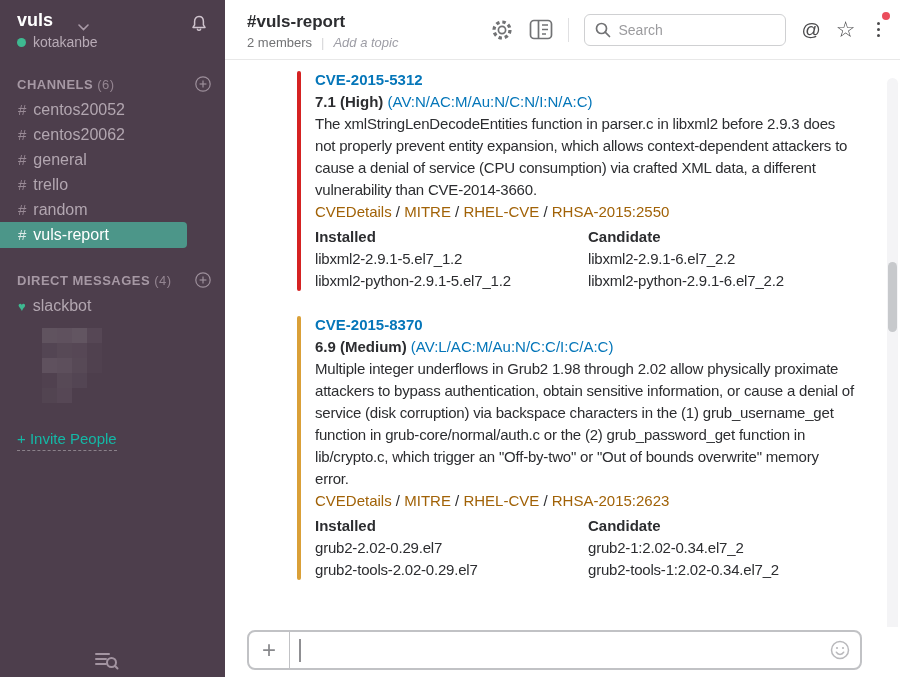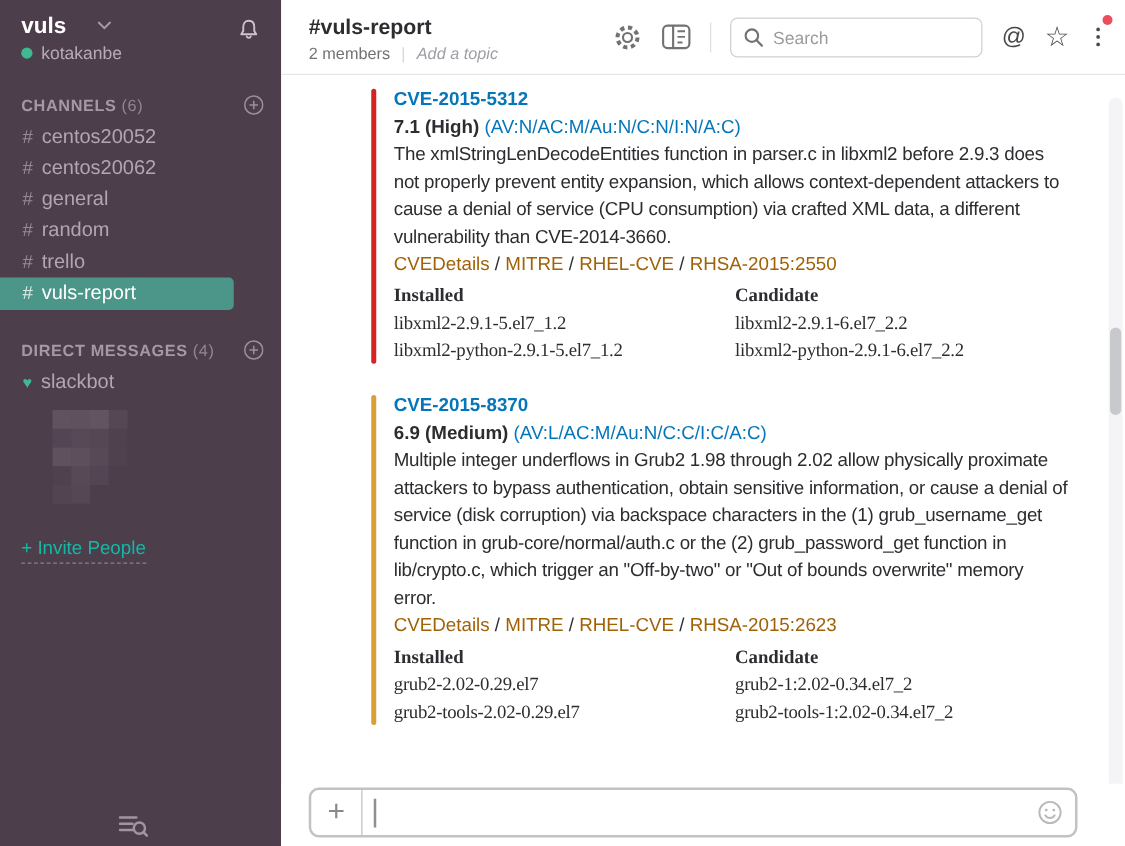--- a/index.html
+++ b/index.html
@@ -3,21 +3,21 @@
 <meta charset="utf-8">
 <style>
   * { margin:0; padding:0; box-sizing:border-box; }
   html,body { width:900px; height:677px; overflow:hidden; }
   body { font-family:"Liberation Sans", sans-serif; background:#fff; }
   .app { position:relative; width:900px; height:677px; display:flex; }
 
   
   .sidebar { position:relative; width:225px; height:677px; background:#4d3e4c; flex:0 0 225px; color:#b2a6b0; }
   .ws-row { display:flex; justify-content:space-between; align-items:flex-start; padding:10px 16px 0 17px; }
-  .ws-name { font-size:18px; font-weight:bold; color:#fff; display:flex; align-items:center; gap:25px; cursor:pointer; }
+  .ws-name { font-size:18px; font-weight:bold; color:#fff; display:flex; align-items:flex-end; gap:25px; cursor:pointer; }
   .presence { margin-top:3px; display:flex; align-items:center; gap:7px; font-size:14px; color:#b8abb6; }
   .presence-dot { width:9px; height:9px; border-radius:50%; background:#3eb991; display:inline-block; }
   .section-head { margin-top:26px; padding:0 14px 0 17px; display:flex; align-items:center; font-size:13px; font-weight:bold; letter-spacing:.5px; color:#a698a4; }
   .section-head .count { font-weight:normal; margin-left:4px; color:#948591; }
   .section-head .spacer { flex:1; }
   .dm-head { margin-top:24px; }
   ul.side-list { list-style:none; margin-top:5px; }
   ul.side-list li { height:25px; line-height:25px; padding-left:18px; font-size:16px; color:#b2a6b0; cursor:pointer; white-space:nowrap; }
   ul.side-list li .hash { color:#998a96; margin-right:7px; font-size:15px; }
   ul.side-list li.selected { background:#4c9689; color:#fff; width:187px; border-radius:0 4px 4px 0; height:26px; line-height:26px; }
@@ -53,21 +53,21 @@
   .msg { position:relative; padding-left:18px; margin-bottom:22px; }
   .msg .bar { position:absolute; left:0; top:2px; bottom:1px; width:4px; border-radius:4px; }
   .msg .title { display:inline-block; font-size:15px; line-height:22px; font-weight:bold; color:#0576b9; text-decoration:none; cursor:pointer; }
   .msg .sev { font-size:15px; line-height:22px; }
   .msg .sev .sevb { font-weight:bold; color:#2c2d30; }
   .msg .sev a { color:#0576b9; text-decoration:none; cursor:pointer; }
   .msg .desc { font-size:15px; line-height:22px; color:#2c2d30; max-width:560px; letter-spacing:-0.2px; }
   .msg .links { font-size:15px; line-height:22px; }
   .msg .links a { color:#a16207; text-decoration:none; cursor:pointer; }
   .msg .links .sep { color:#2c2d30; }
-  .msg .fields { margin-top:3px; display:grid; grid-template-columns:273px 1fr; max-width:560px;font-family:Liberation Serif, serif; }
+  .msg .fields { margin-top:3px; display:grid; grid-template-columns:273px 1fr; max-width:560px; }
   .msg .ftitle { font-size:15px; line-height:22px; font-weight:bold; color:#2c2d30; }
   .msg .fval { font-size:15px; line-height:22px; color:#2c2d30; letter-spacing:-0.2px; }
 
   
   .sb-track { position:absolute; top:78px; bottom:34px; right:2px; width:11px; background:#f4f4f6; border-radius:6px; }
   .sb-thumb { position:absolute; top:184px; left:1px; width:9px; height:70px; background:#c7c9cc; border-radius:5px; }
 
   
   .composer { position:absolute; left:0; right:0; bottom:0; height:50px; background:#fff; }
   .input-box { position:absolute; left:22px; right:38px; top:3px; height:40px; border:2px solid #c1c2c5; border-radius:8px; background:#fff; display:flex; align-items:stretch; }
@@ -108,22 +108,22 @@
       <svg width="16" height="16" viewBox="0 0 16 16" style="cursor:pointer;">
           <circle cx="8" cy="8" r="7.2" fill="none" stroke="#9d8f9b" stroke-width="1.2"></circle>
           <line x1="8" y1="4.6" x2="8" y2="11.4" stroke="#9d8f9b" stroke-width="1.2"></line>
           <line x1="4.6" y1="8" x2="11.4" y2="8" stroke="#9d8f9b" stroke-width="1.2"></line>
         </svg>
     </div>
     <ul class="side-list" id="channel-list">
         <li><span class="hash">#</span><span>centos20052</span></li>
         <li><span class="hash">#</span><span>centos20062</span></li>
         <li><span class="hash">#</span><span>general</span></li>
+        <li><span class="hash">#</span><span>trello</span></li>
         <li><span class="hash">#</span><span>random</span></li>
-        <li><span class="hash">#</span><span>trello</span></li>
         <li class="selected"><span class="hash">#</span><span>vuls-report</span></li>
       </ul>
 
     <div class="section-head dm-head">
       <span>DIRECT MESSAGES</span>
       <span class="count">(4)</span>
       <span class="spacer"></span>
       <svg width="16" height="16" viewBox="0 0 16 16" style="cursor:pointer;">
           <circle cx="8" cy="8" r="7.2" fill="none" stroke="#9d8f9b" stroke-width="1.2"></circle>
           <line x1="8" y1="4.6" x2="8" y2="11.4" stroke="#9d8f9b" stroke-width="1.2"></line>

